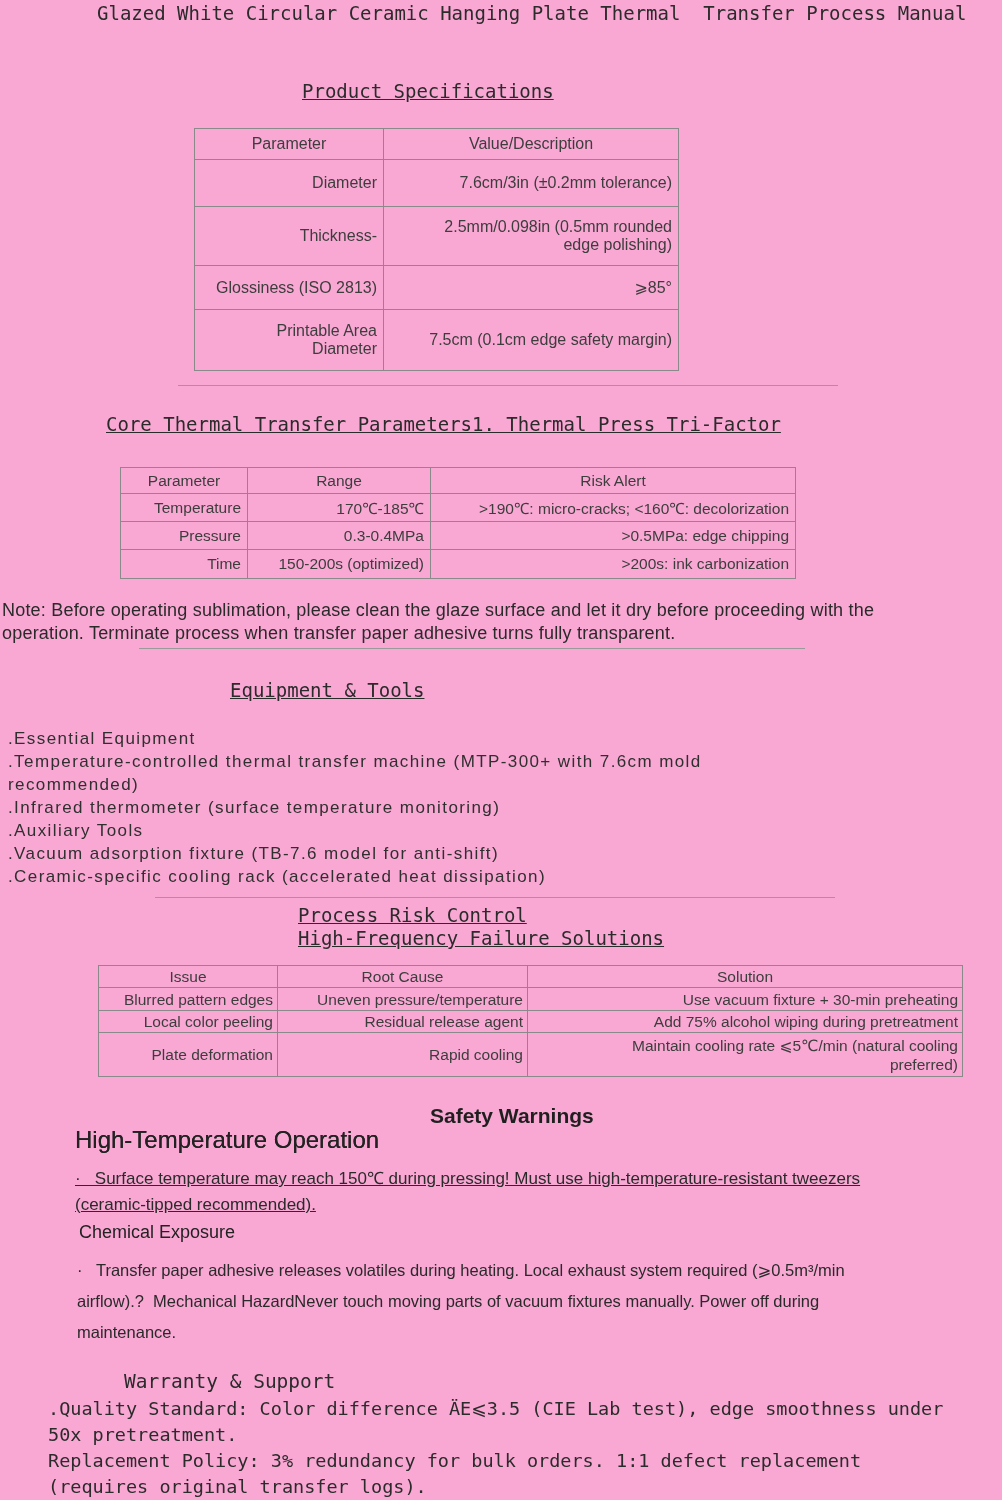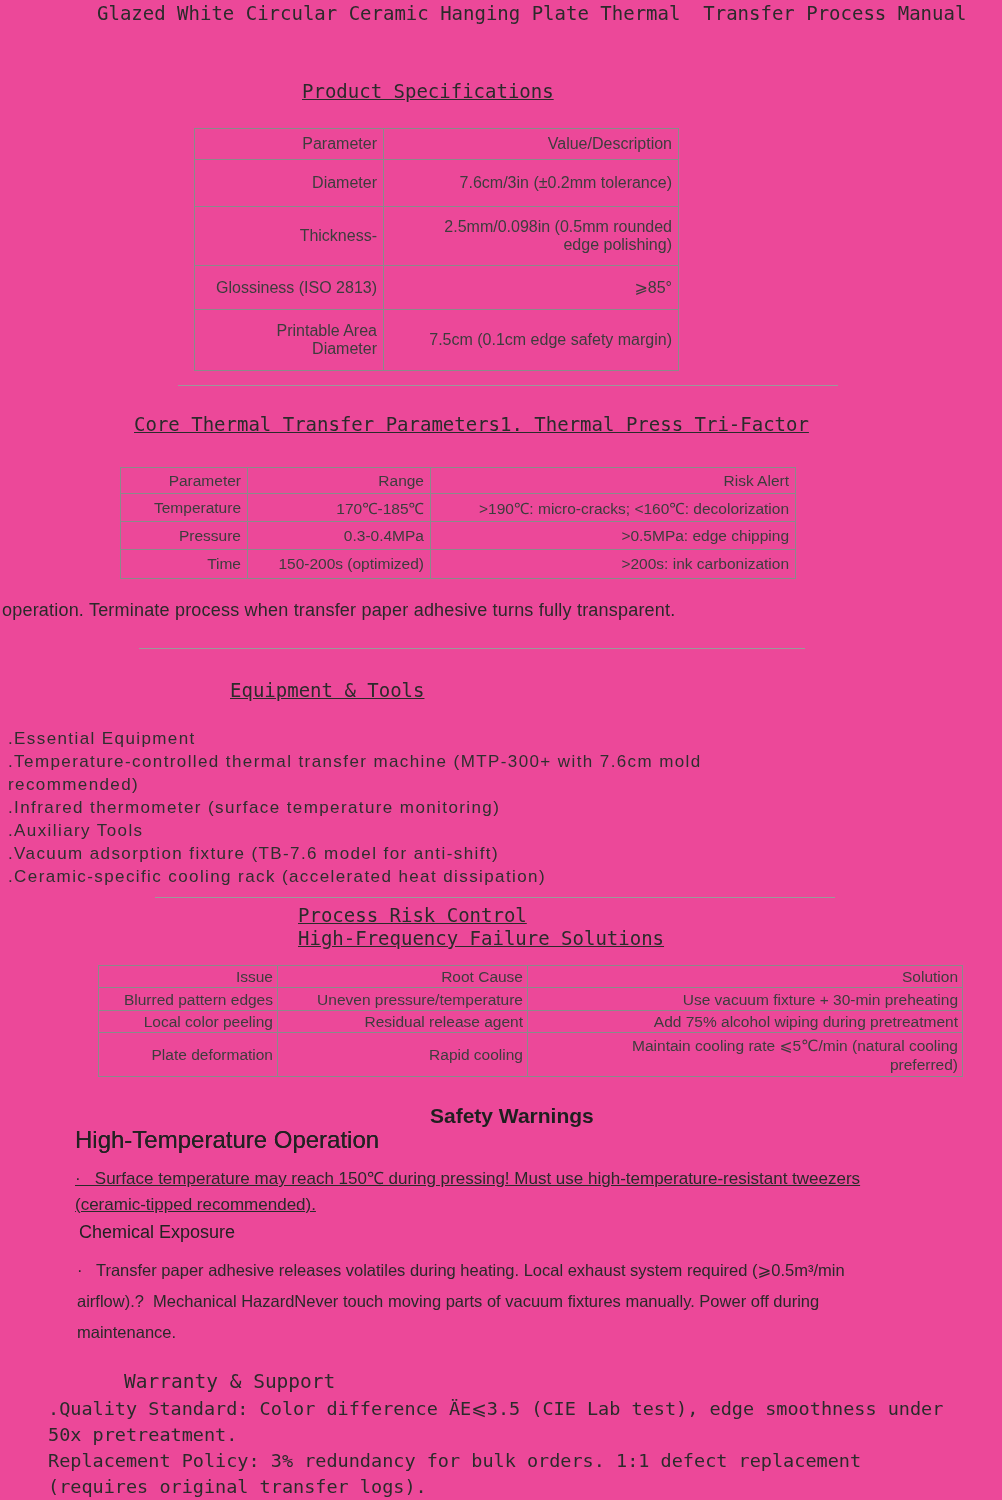--- a/index.html
+++ b/index.html
@@ -1,24 +1,24 @@
 <!DOCTYPE html>
 <html><head>
 <meta charset="utf-8">
 <style>
   html,body{margin:0;padding:0;background:#ffffff;}
-  #canvas{position:relative;width:1002px;height:1500px;background:#ec4899;overflow:hidden;
+  #canvas{position:relative;width:1002px;height:1500px;background:#f9a8d4;overflow:hidden;
           font-family:"Liberation Sans",sans-serif;color:#2e2e2e;}
   .abs{position:absolute;}
   .mono{font-family:"DejaVu Sans Mono",monospace;color:#2b2b2b;}
   .pre{white-space:pre;}
   table{border-collapse:collapse;table-layout:fixed;}
   td,th{border:1px solid #8a8a8a;font-weight:normal;vertical-align:middle;
         padding:2px 6px;color:#3d3d3d;white-space:pre-line;text-align:right;}
-  th{}
+  th{text-align:center;}
   .t1{font-size:16px;}
   .t2{font-size:15.5px;}
   .t3{font-size:15.5px;line-height:19px;}
   .t3 td,.t3 th{padding:1px 4px;}
   .hline{border-top:1px solid #9a9a9a;height:0;}
   .title{font-size:19px;}
   .h-mono{font-size:19px;text-decoration:underline;}
   .note{font-size:18px;line-height:23px;letter-spacing:0.2px;color:#2a2a2a;}
   .eqlist{font-size:17px;line-height:23px;letter-spacing:1.4px;color:#2f2f2f;}
   .safety-h{font-size:21px;font-weight:600;color:#1f1f1f;}
@@ -64,21 +64,21 @@
     <tr style="height:61px">
       <td>Printable Area
 Diameter</td>
       <td>7.5cm (0.1cm edge safety margin)</td>
     </tr>
   </tbody>
     </table>
 
   <div class="abs hline" style="left:178px;top:385px;width:660px;"></div>
 
-  <div class="abs mono h-mono pre" style="left:106px;top:413px;margin-left:28px;">Core Thermal Transfer Parameters1. Thermal Press Tri-Factor</div>
+  <div class="abs mono h-mono pre" style="left:106px;top:413px;">Core Thermal Transfer Parameters1. Thermal Press Tri-Factor</div>
 
   <table class="abs t2" style="left:120px;top:467px;width:675px;">
     <colgroup>
         <col style="width:127px">
         <col style="width:183px">
         <col style="width:365px">
       </colgroup>
     <tbody>
         <tr style="height:26px">
       <th>Parameter</th>
@@ -97,20 +97,21 @@
     </tr>
     <tr style="height:29px">
       <td>Time</td>
       <td>150-200s (optimized)</td>
       <td>&gt;200s: ink carbonization</td>
     </tr>
   </tbody>
     </table>
 
   <div class="abs note" style="left:2px;top:599px;width:1000px;">
+    <div class="pre">Note: Before operating sublimation, please clean the glaze surface and let it dry before proceeding with the</div>
     <div class="pre">operation. Terminate process when transfer paper adhesive turns fully transparent.</div>
   </div>
   <div class="abs hline" style="left:139px;top:648px;width:666px;"></div>
 
   <div class="abs mono h-mono" style="left:230px;top:679px;">Equipment &amp; Tools</div>
 
   <div class="abs eqlist" style="left:8px;top:727px;">
     <div class="pre">.Essential Equipment</div>
     <div class="pre">.Temperature-controlled thermal transfer machine (MTP-300+ with 7.6cm mold</div>
     <div class="pre">recommended)</div>

